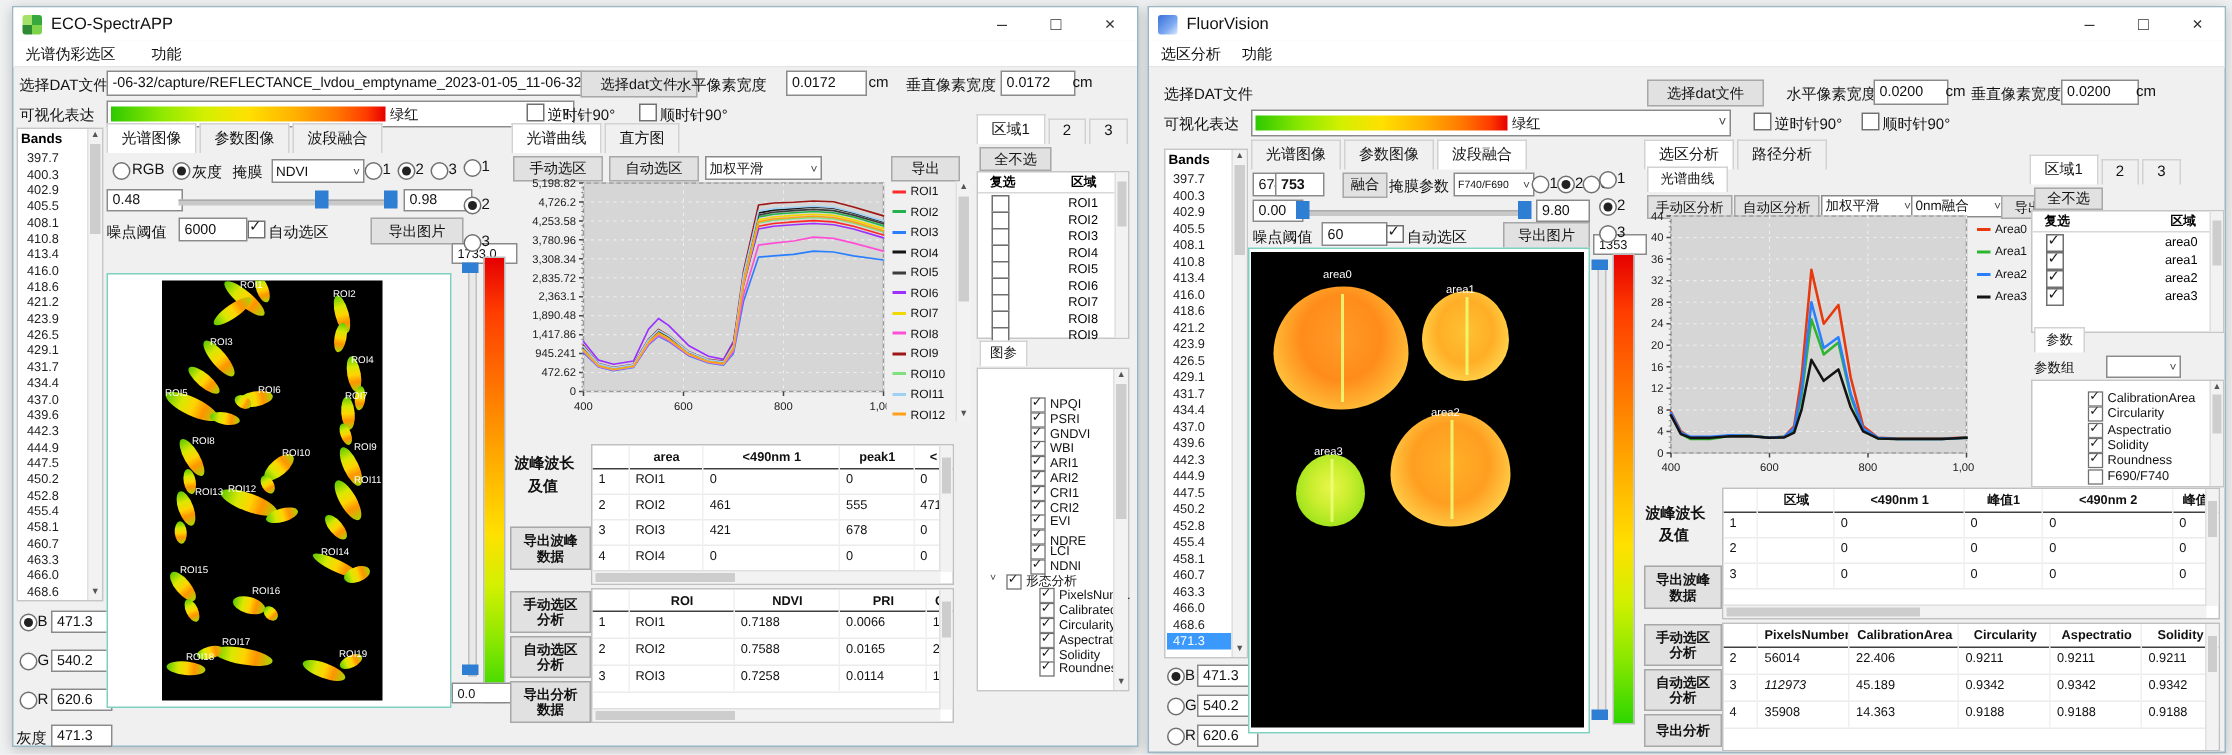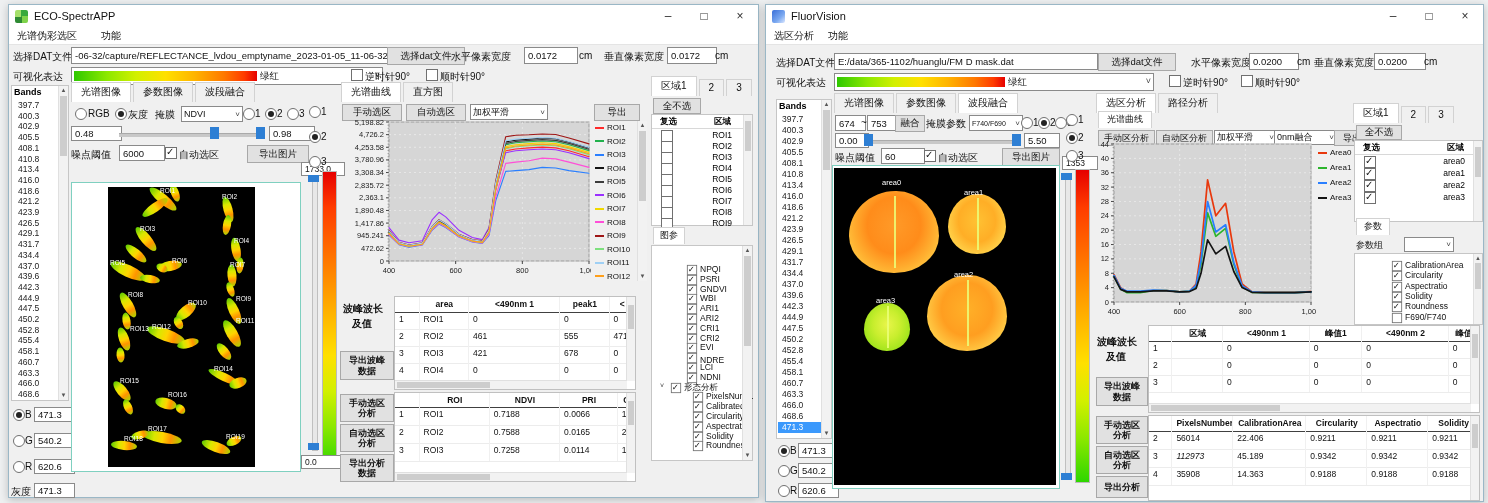--- a/index.html
+++ b/index.html
@@ -614,21 +614,20 @@
         <span class="wbtn">□</span>
         <span class="wbtn">×</span>
       </div>
     </div>
     <div class="menubar">
       <span class="menuitem" style="left:8px;">选区分析</span>
       <span class="menuitem" style="left:62px;">功能</span>
     </div>
 
     <span class="lbl" style="left:10px;top:51px;">选择DAT文件</span>
-    <div class="inp" style="left:68px;top:48px;width:256px;height:15px;">E:/data/365-1102/huanglu/FM D mask.dat</div>
     <div class="btn" style="left:332px;top:48px;width:76px;height:16px;">选择dat文件</div>
     <span class="lbl" style="left:425px;top:51px;">水平像素宽度</span>
     <div class="inp" style="left:483px;top:48px;width:42px;height:15px;">0.0200</div>
     <span class="lbl" style="left:531px;top:51px;">cm</span>
     <span class="lbl" style="left:548px;top:51px;">垂直像素宽度</span>
     <div class="inp" style="left:608px;top:48px;width:44px;height:15px;">0.0200</div>
     <span class="lbl" style="left:658px;top:51px;">cm</span>
 
     <span class="lbl" style="left:10px;top:71px;">可视化表达</span>
     <div class="combo" style="left:68px;top:68px;width:318px;height:16px;">
@@ -690,31 +689,31 @@
     <span class="lbl" style="left:24px;top:480px;">R</span>
     <div class="inp" style="left:32px;top:478px;width:33px;height:13px;">620.6</div>
 
     <div class="tabs" id="rw-fuse-tabs" style="left:68px;top:92px;height:16px;">
         <span class="tab">光谱图像</span>
         <span class="tab">参数图像</span>
         <span class="tab on">波段融合</span>
       </div>
     <div class="inp" style="left:69px;top:110px;width:23px;height:14px;">674</div>
     <span class="lbl" style="left:95px;top:112px;">~</span>
-    <div class="inp" style="left:101px;top:110px;width:25px;height:14px;">753</div>
+    <div class="inp" style="left:84px;top:110px;width:25px;height:14px;font-weight:bold;">753</div>
     <div class="btn" style="left:129px;top:110px;width:28px;height:15px;">融合</div>
     <span class="lbl" style="left:160px;top:112px;">掩膜参数</span>
     <div class="dd" style="left:203px;top:110px;width:48px;height:14px;font-size:7px;">F740/F690</div>
     <div id="rw-num-radios" style="position: absolute; left: 0px; top: 0px;"></div>
     <div id="rw-view-radios" style="position: absolute; left: 0px; top: 0px;"></div>
     <div class="inp" style="left:69px;top:128px;width:26px;height:13px;">0.00</div>
     <div class="htrack" style="left:100px;top:135px;width:152px;height:3px;"></div>
     <div class="hthumb" style="left:98px;top:129px;width:9px;height:12px;"></div>
     <div class="hthumb" style="left:246px;top:129px;width:9px;height:12px;"></div>
-    <div class="inp" style="left:258px;top:128px;width:28px;height:13px;">5.50</div>
+    <div class="inp" style="left:258px;top:128px;width:28px;height:13px;">9.80</div>
     <span class="lbl" style="left:69px;top:146px;">噪点阈值</span>
     <div class="inp" style="left:115px;top:143px;width:36px;height:14px;">60</div>
     <span class="cb on" style="position:absolute;left:158px;top:145px;"></span>
     <span class="lbl" style="left:172px;top:146px;">自动选区</span>
     <div class="btn" style="left:236px;top:143px;width:56px;height:16px;">导出图片</div>
     <div class="inp" style="left:296px;top:151px;width:28px;height:12px;font-size:8.5px;">1353</div>
 
     <div class="imgbox" style="left:66px;top:160px;width:226px;height:322px;">
       <div class="black" id="rw-image" style="left:1px;top:2px;width:222px;height:317px;">
           <div class="leaf" style="left: 15px; top: 23px; width: 90px; height: 82px; border-radius: 52% 48% 50% 50% / 55% 55% 46% 46%; background: radial-gradient(at 50% 42%, rgb(255, 154, 40) 0%, rgb(255, 140, 26) 42%, rgb(255, 180, 51) 68%, rgb(255, 210, 74) 86%, rgb(154, 222, 18) 98%);">

